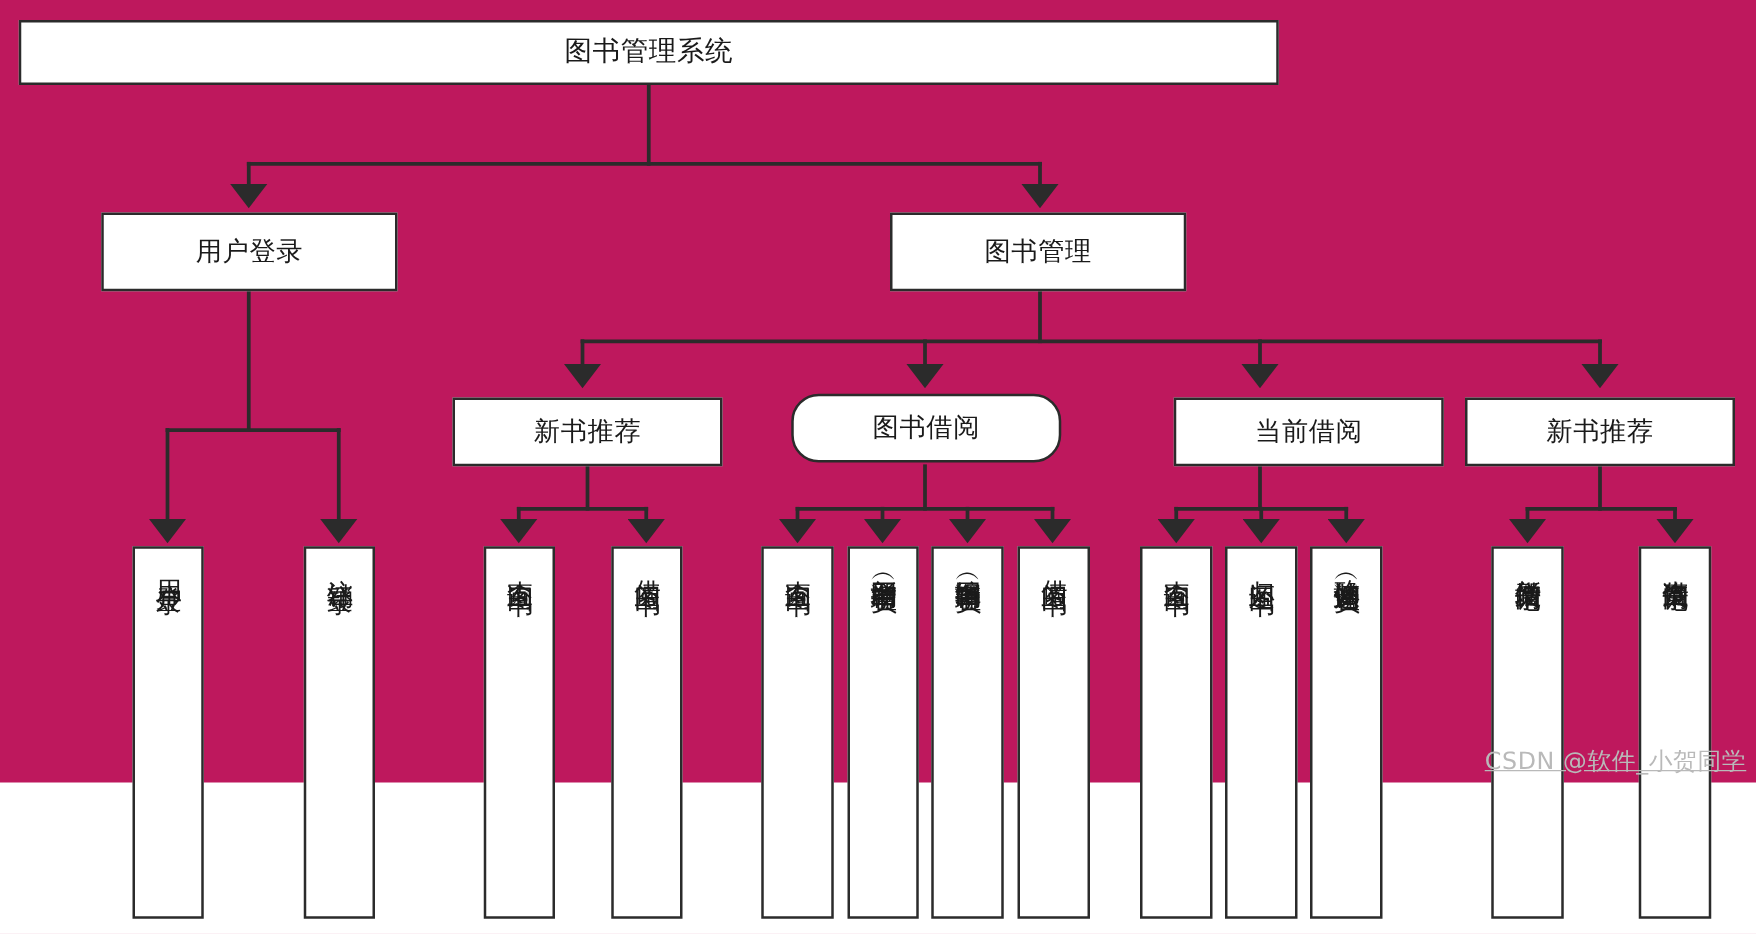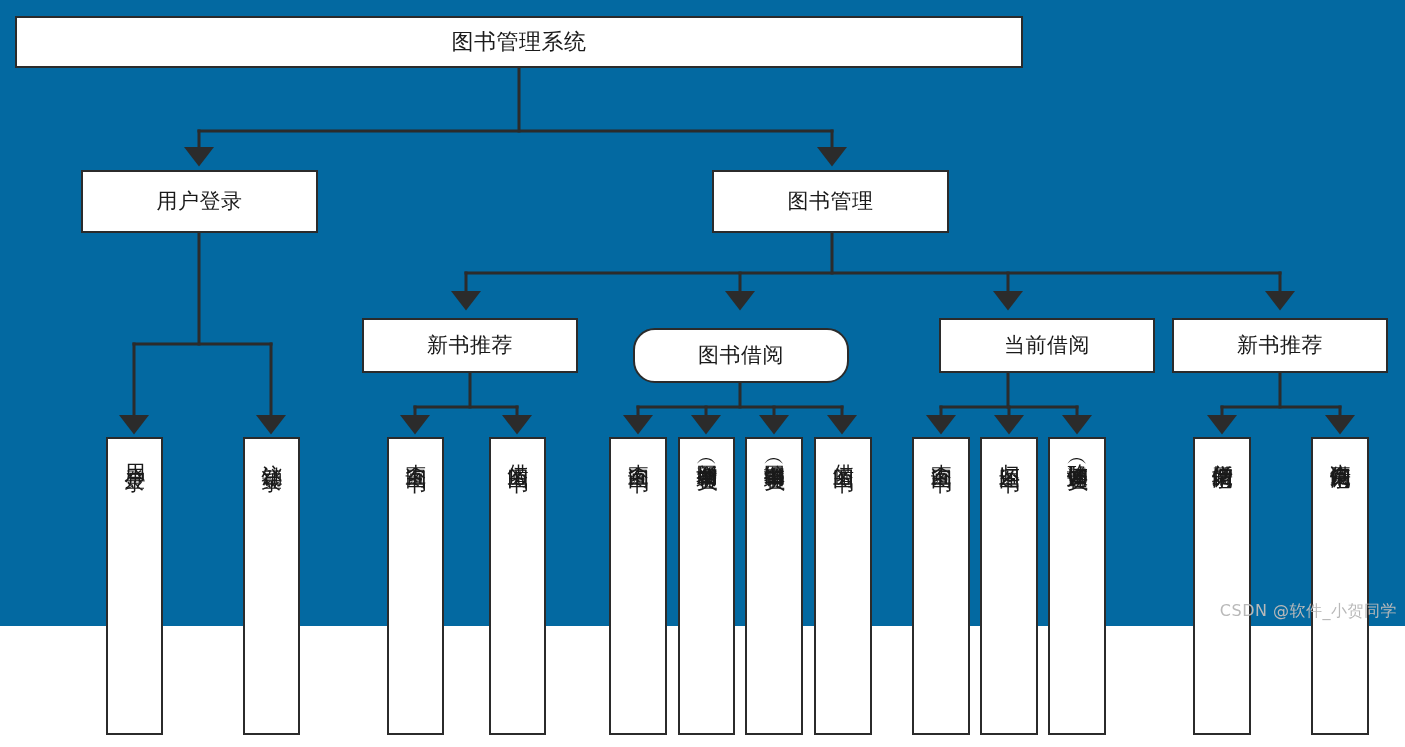--- a/index.html
+++ b/index.html
@@ -11,21 +11,21 @@
   body {
     font-family: "DejaVu Sans", "Liberation Sans", sans-serif;
     width: 1405px;
     height: 747px;
     overflow: hidden;
   }
   #diagram-root {
     position: relative;
     width: 1405px;
     height: 626px;
-    background: #0369a1;
+    background: #be185d;
   }
   #edge-layer {
     position: absolute;
     left: 0;
     top: 0;
     width: 1405px;
     height: 747px;
     pointer-events: none;
   }
   .node {
@@ -68,25 +68,26 @@
     text-align: left;
     white-space: nowrap;
   }
   .node.v.tall-text .node-label {
     letter-spacing: 1px;
   }
   #watermark {
     position: absolute;
     right: 8px;
     bottom: 4px;
-    font-size: 16px;
+    font-size: 19px;
     color: #b9b9b9;
     z-index: 5;
     white-space: nowrap;
     letter-spacing: 0.5px;
+    text-decoration: underline;
   }
 </style>
 </head>
 <body>
 
 <div id="diagram-root">
 
   <svg id="edge-layer" viewBox="0 0 1405 747" width="1405" height="747" xmlns="http://www.w3.org/2000/svg">
     <defs>
       <marker id="arrow" markerWidth="10" markerHeight="10" refX="3" refY="5" orient="auto" markerUnits="strokeWidth">
@@ -144,21 +145,21 @@
   <div class="node h" style="left:81px; top:170px; width:237px; height:63px;">
     <span class="node-label">用户登录</span>
   </div>
   <div class="node h" style="left:362px; top:318px; width:216px; height:55px;">
     <span class="node-label">新书推荐</span>
   </div>
 
   <div class="node h" style="left:712px; top:170px; width:237px; height:63px;">
     <span class="node-label">图书管理</span>
   </div>
-  <div class="node h" style="left:633px; top:328px; width:216px; height:55px;border-radius:22px;">
+  <div class="node h" style="left:633px; top:315px; width:216px; height:55px;border-radius:22px;">
     <span class="node-label">图书借阅</span>
   </div>
   <div class="node h" style="left:901px; top:318px; width:216px; height:55px;margin-left:38px;">
     <span class="node-label">当前借阅</span>
   </div>
   <div class="node h" style="left:1172px; top:318px; width:216px; height:55px;">
     <span class="node-label">新书推荐</span>
   </div>
 
   <div class="node v" style="left:106px; top:437px; width:57px; height:298px;">

